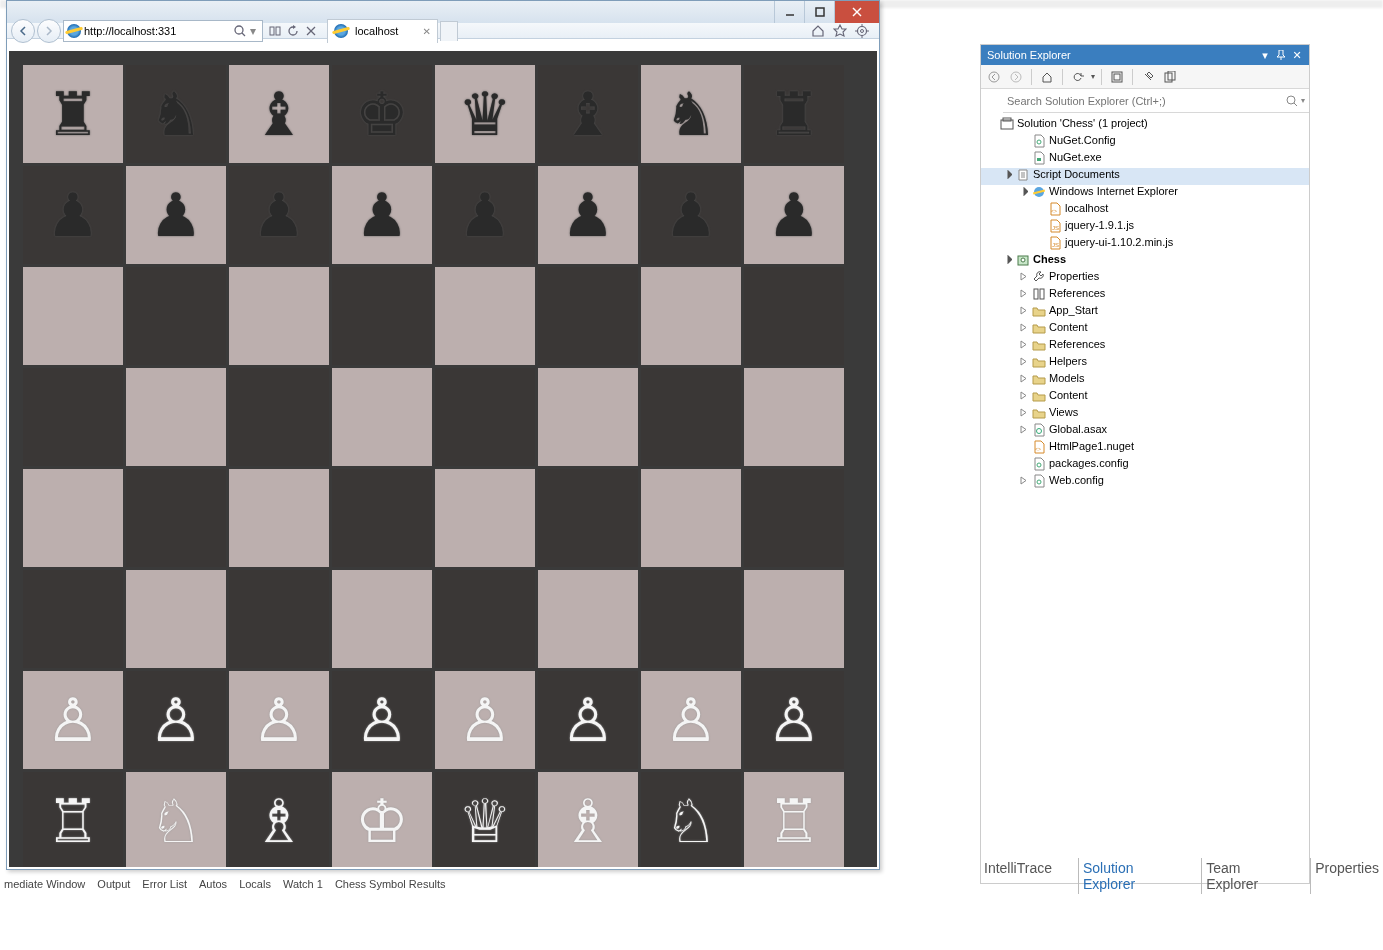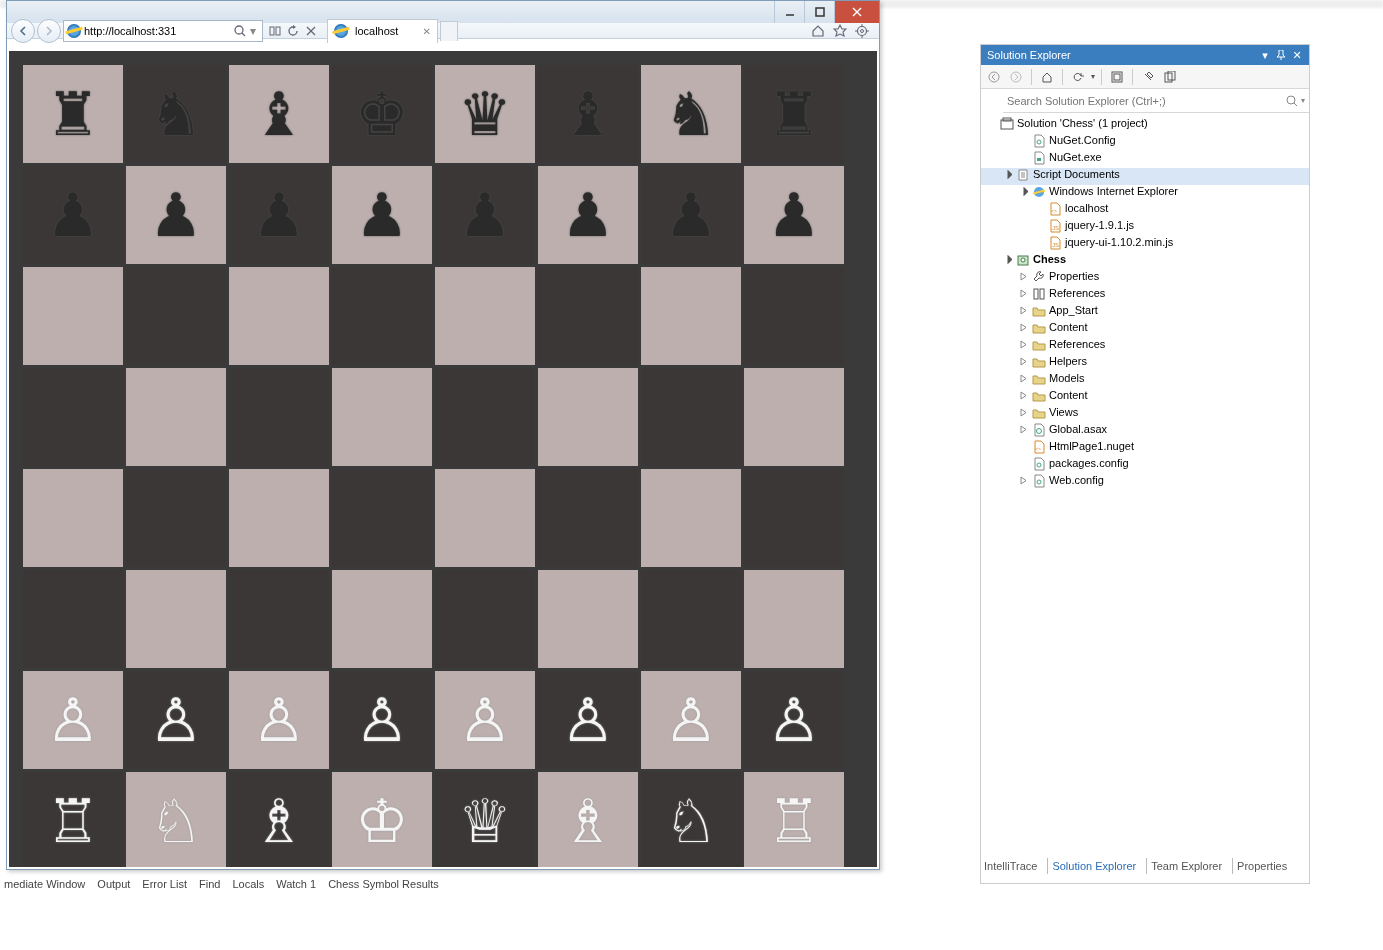--- a/index.html
+++ b/index.html
@@ -49,21 +49,21 @@
 .solexp-search { height: 24px; border-bottom: 1px solid #d8d8d8; display: flex; align-items: center; padding: 0 4px; margin-left: 22px; }
 .solexp-search input { flex: 1; border: none; outline: none; font-size: 11px; color: #888; background: transparent; }
 .tree { flex: 1; overflow: auto; padding: 4px 0; font-size: 11px; }
 .tree-item { display: flex; align-items: flex-start; height: 17px; padding-right: 4px; white-space: nowrap; }
 .tree-item.selected { background: #d8e6f5; }
 .expander { width: 12px; height: 12px; display: flex; align-items: center; justify-content: center; flex-shrink: 0; color: #555; font-size: 9px; }
 .tree-icon { width: 14px; height: 14px; margin: 0 3px; flex-shrink: 0; display: flex; align-items: center; justify-content: center; }
 .ind { display: inline-block; }
 
 
-.right-tabs { position: absolute; left: 980px; top: 858px; display: flex; gap: 6px; font-size: 11px; }
+.right-tabs { position: absolute; left: 980px; top: 858px; display: flex; gap: 22px; font-size: 14px; }
 .right-tabs span { padding: 2px 4px; color: #555; }
 .right-tabs span.active { color: #2a6fb5; }
 .right-tabs .divider { border-left: 1px solid #bbb; }
 
 
 .bg-blur { position: absolute; left: 0; top: 0; right: 0; height: 8px; background: #eee; filter: blur(1px); }
 
 
 svg { display: block; }
 </style>
@@ -292,21 +292,21 @@
           <span class="piece-white">♖</span>
         </div>
       </div>
   </div>
 </div>
 
 <div class="bottom-tabs" id="bottom-tabs">
     <span>mediate Window</span>
     <span>Output</span>
     <span>Error List</span>
-    <span>Find</span>
+    <span>Autos</span>
     <span>Locals</span>
     <span>Watch 1</span>
     <span>Chess Symbol Results</span>
   </div>
 
 <div class="solexp">
   <div class="solexp-title">
     <span>Solution Explorer</span>
     <div class="title-btns">
       <span>▾</span>

